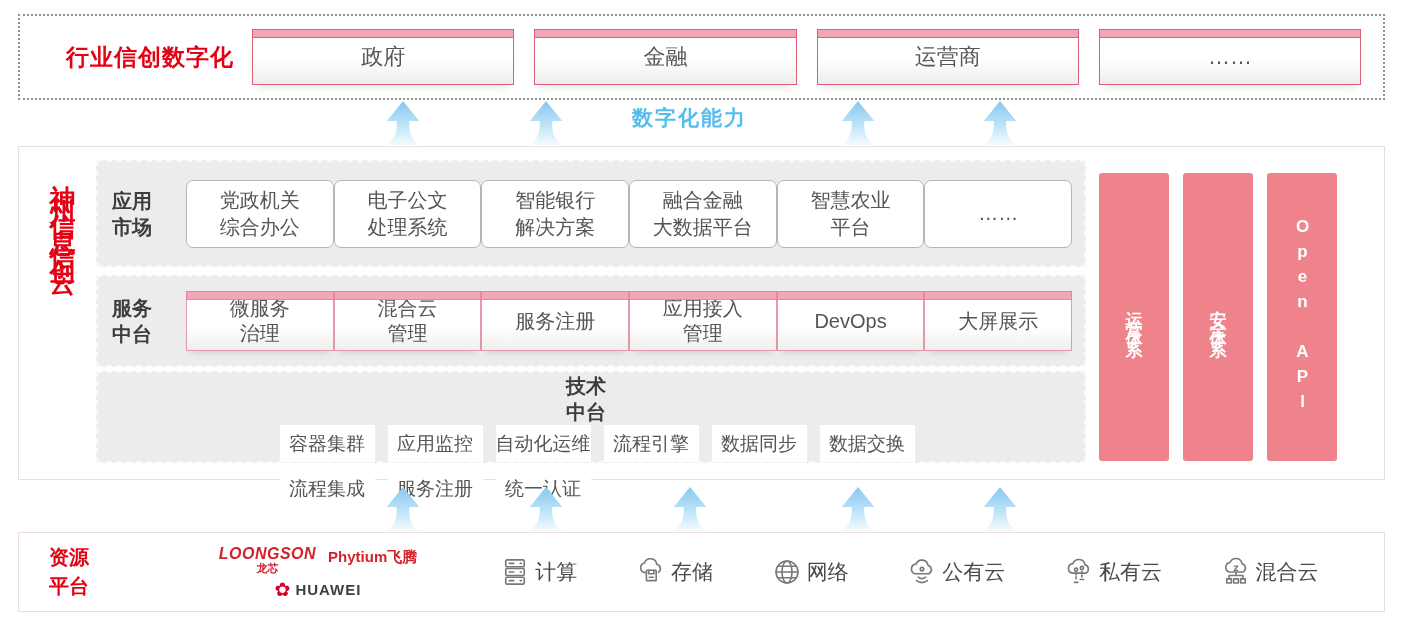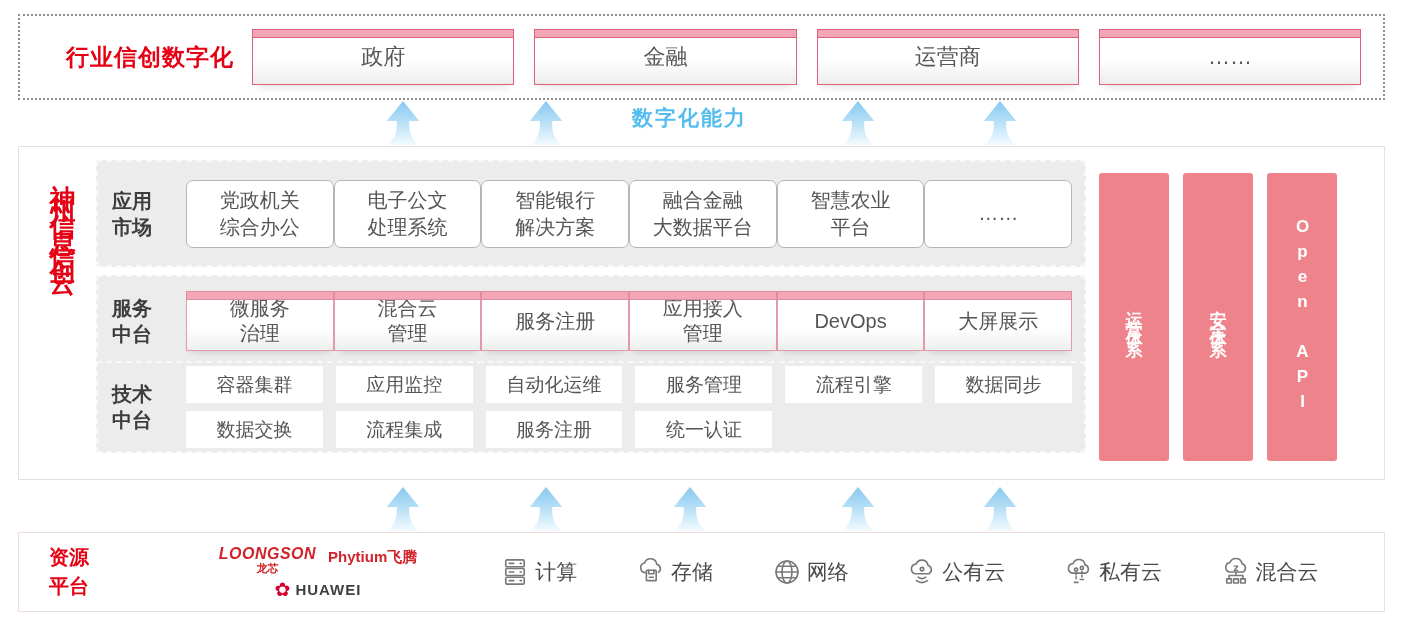--- a/index.html
+++ b/index.html
@@ -24,21 +24,21 @@
   
   .main-box { position:absolute; left:18px; top:146px; width:1367px; height:334px;
     background:#fff; border:1px solid #e2e2e2; }
   .main-title { position:absolute; left:22px; top:16px; width:44px;
     writing-mode:vertical-rl; text-orientation:upright; letter-spacing:15px;
     font-size:26px; font-weight:bold; color:#e60013; line-height:44px; }
   .p-row { position:absolute; left:77px; width:990px; background:#ececec;
     border:2px dashed #f8f8f8; display:flex; align-items:center; padding-left:14px; }
   .row-app  { top:13px;  height:107px; }
   .row-svc  { top:128px; height:92px; }
-  .row-tech { top:214px; height:92px; }
+  .row-tech { top:224px; height:92px;flex-direction:column; }
   .row-label { width:64px; font-size:20px; font-weight:bold; color:#3c3c3c; line-height:1.3; white-space:pre-line; }
   .row-boxes { flex:1; display:flex; padding:0 12px 0 10px; align-items:center; }
   .app-box { flex:1; height:68px; background:#fff; border:1px solid #b6b6b6; border-radius:7px;
     display:flex; align-items:center; justify-content:center; text-align:center;
     font-size:20px; color:#555; line-height:1.35; white-space:pre-line; }
   .svc-box { position:relative; flex:1; height:60px; background:linear-gradient(#fff 60%, #efefef);
     border:1px solid #e39aa9; display:flex; align-items:center; justify-content:center; text-align:center;
     font-size:20px; color:#555; line-height:1.25; white-space:pre-line; box-shadow:0 6px 7px -5px rgba(0,0,0,.15); }
   .svc-box::before { content:""; position:absolute; left:-1px; right:-1px; top:-1px; height:7px;
     background:#f3a6b6; border:1px solid #e08ca0; }
@@ -156,21 +156,20 @@
       </div>
     </div>
 
     <div class="p-row row-tech">
       <div class="row-label">技术
 中台</div>
       <div class="tech-grid">
         <div class="tech-box">容器集群</div>
         <div class="tech-box">应用监控</div>
         <div class="tech-box">自动化运维</div>
-        <div class="tech-box">服务管理</div>
         <div class="tech-box">流程引擎</div>
         <div class="tech-box">数据同步</div>
         <div class="tech-box">数据交换</div>
         <div class="tech-box">流程集成</div>
         <div class="tech-box">服务注册</div>
         <div class="tech-box">统一认证</div>
       </div>
     </div>
 
     <div class="pillar pillar-1">运营体系</div>

